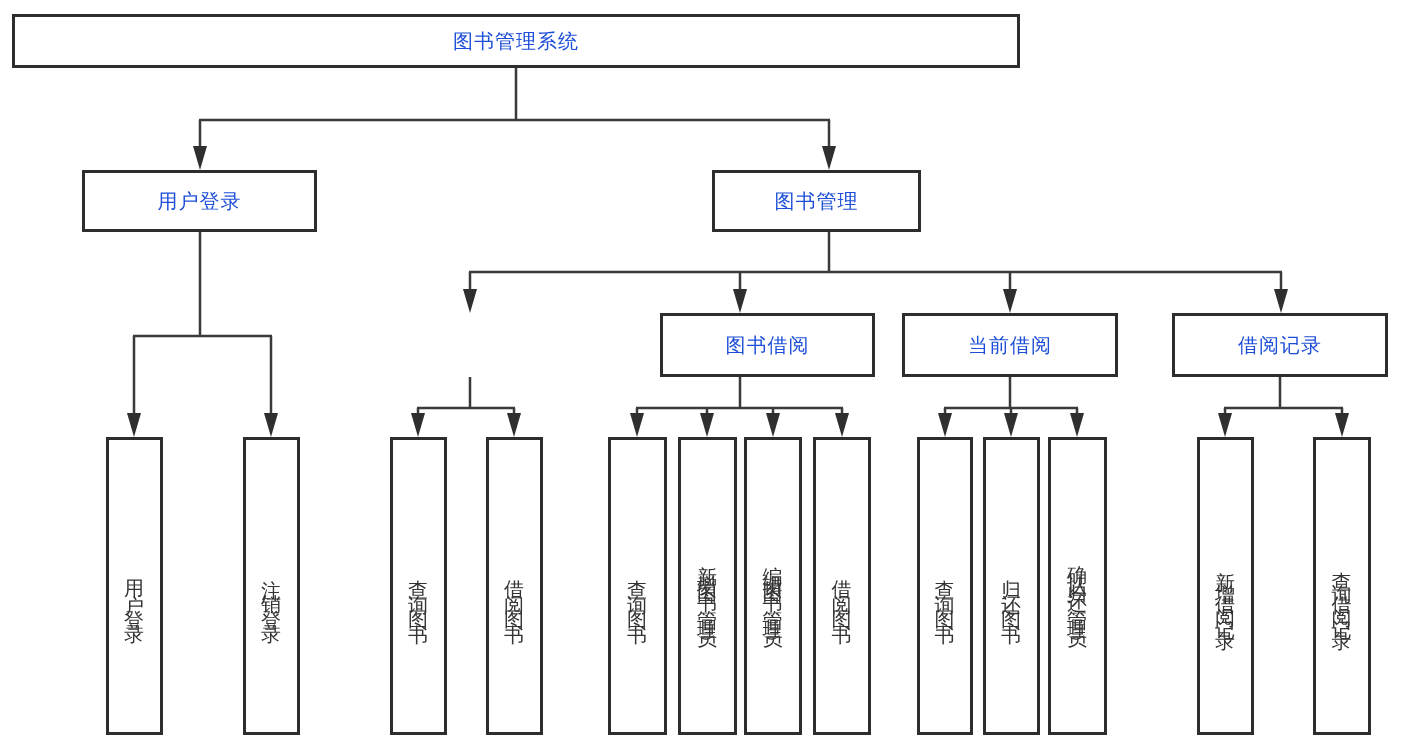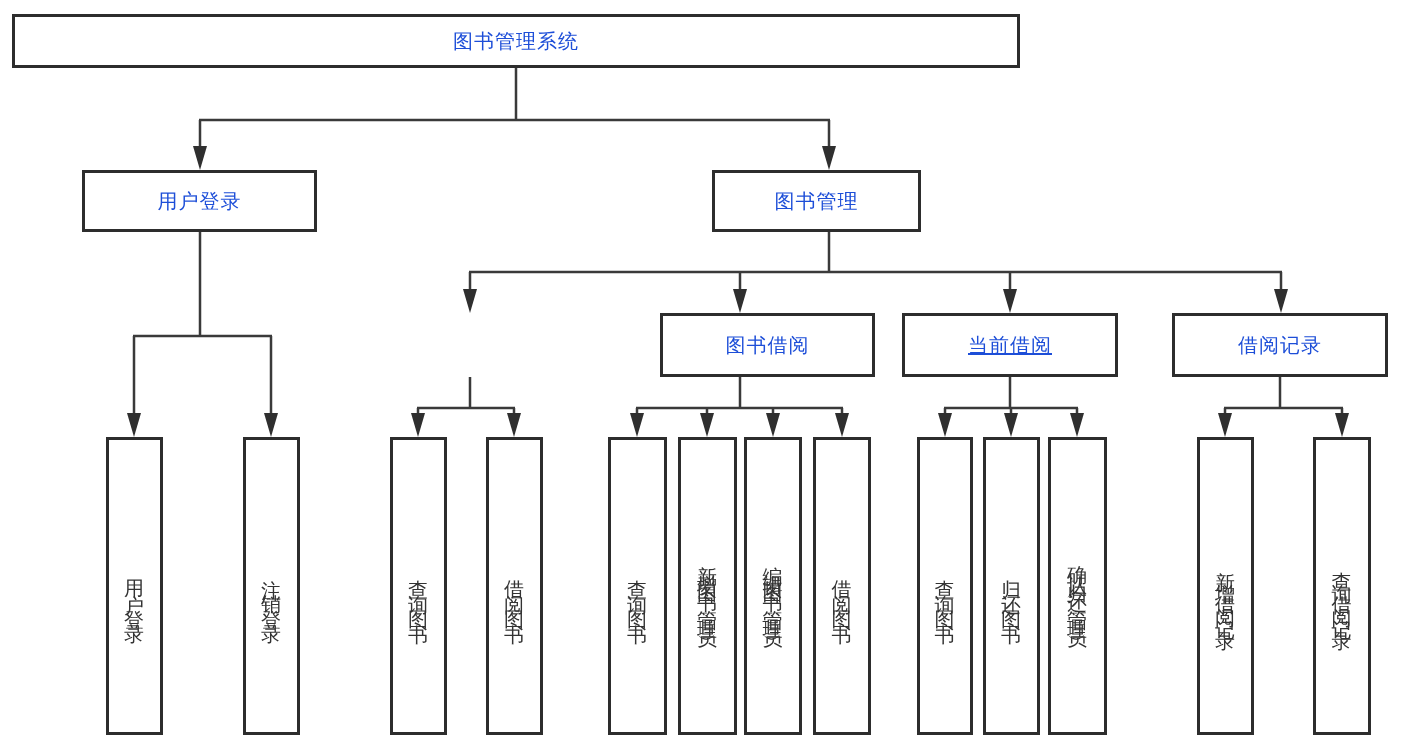--- a/index.html
+++ b/index.html
@@ -107,21 +107,21 @@
   <div class="box" style="left:82px; top:170px; width:235px; height:62px;">
     <span>用户登录</span>
   </div>
   <div class="box" style="left:712px; top:170px; width:209px; height:62px;">
     <span>图书管理</span>
   </div>
 
   <div class="box" style="left:632px; top:313px; width:215px; height:64px;margin-left:28px;">
     <span>图书借阅</span>
   </div>
-  <div class="box" style="left:902px; top:313px; width:216px; height:64px;text-decoration:underline;">
+  <div class="box" style="left:902px; top:313px; width:216px; height:64px;">
     <span>当前借阅</span>
   </div>
   <div class="box" style="left:1172px; top:313px; width:216px; height:64px;justify-content:center;">
     <span>借阅记录</span>
   </div>
 
   <div class="leaf" style="left:106px; width:57px;">
     <span class="vtext v4">用户登录</span>
   </div>
   <div class="leaf" style="left:243px; width:57px;">

